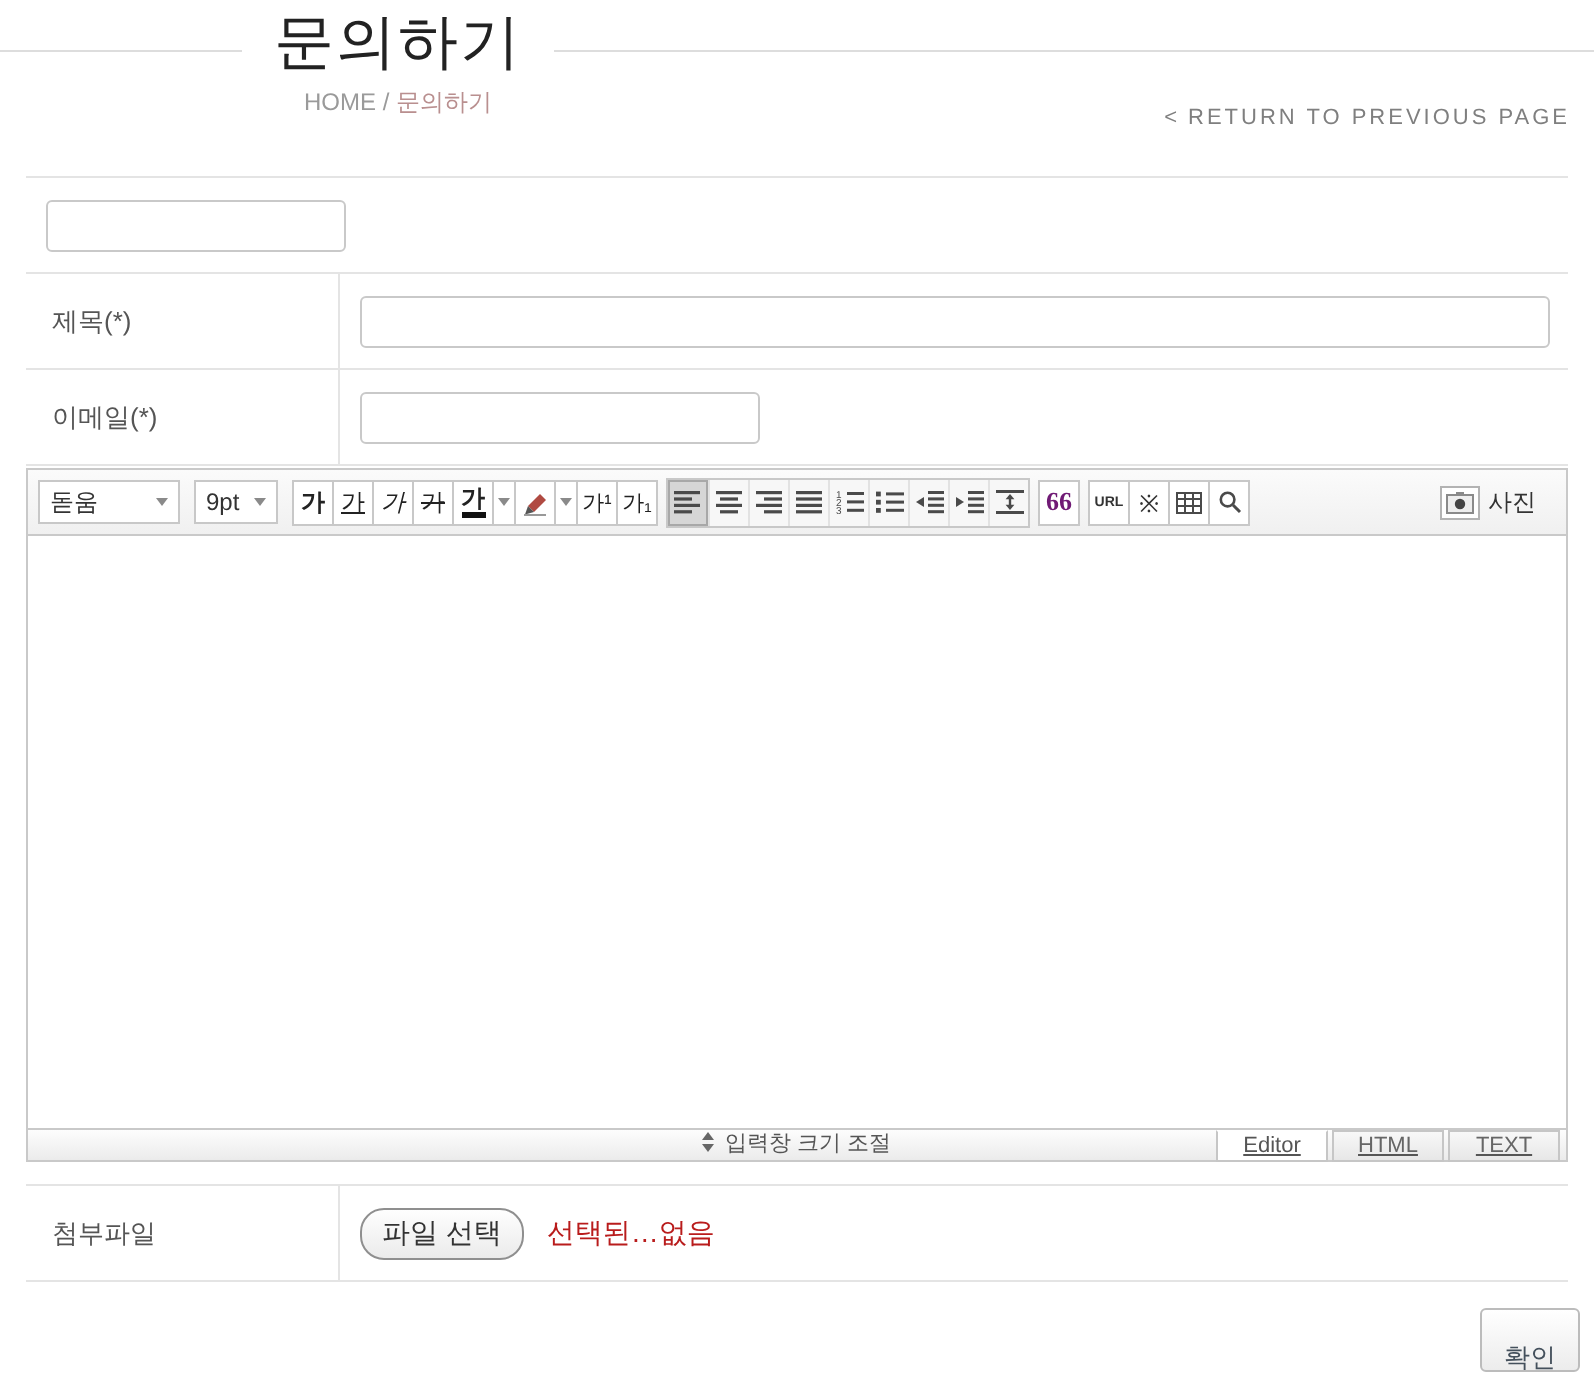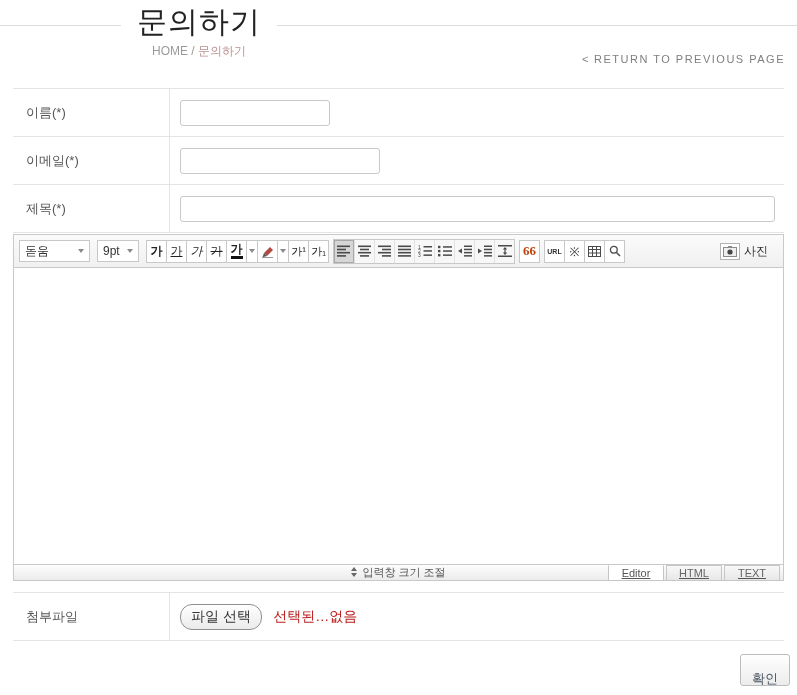--- a/index.html
+++ b/index.html
@@ -63,21 +63,21 @@
   }
   .tb-btn:first-child { margin-left:0; }
   .tb-btn.narrow { width:12px; }
   .tb-btn.lone { margin-left:0; margin-right:4px; }
   .g-bold { font-weight:bold; }
   .g-under { text-decoration:underline; }
   .g-italic { font-style:italic; }
   .g-strike { text-decoration:line-through; }
   .g-color { font-weight:bold; line-height:1.1; border-bottom:3px solid #111; }
   .g-supsub { font-size:11px; }
-  .g-quote { font-family:"Liberation Serif","DejaVu Serif",serif; font-weight:bold; font-size:13px; color:#c2410c; }
+  .g-quote { font-family:"Liberation Serif","DejaVu Serif",serif; font-weight:bold; font-size:13px; color:#701a75; }
   .g-url { font-size:7px; font-weight:bold; letter-spacing:0; color:#333; }
   .g-special { font-size:12px; color:#333; }
   .tb-group.flat { border:1px solid #c8c8c8; background:#f7f7f7; }
   .tb-btn2 {
     width:20px; height:23px; border:none; border-left:1px solid #e2e2e2; background:transparent;
     display:flex; align-items:center; justify-content:center; cursor:pointer; padding:0;
   }
   .tb-btn2:first-child { border-left:none; }
   .tb-btn2.active { background:#d6d6d6; box-shadow:inset 0 0 0 1px #a8a8a8; }
   .photo-btn {
@@ -136,35 +136,34 @@
       <span>HOME</span>
       <span>/</span>
       <span class="crumb-current">문의하기</span>
     </div>
   </div>
 </div>
 
 <div class="content">
   <div class="form-table">
     <div class="frow">
-      <div class="fcell-label">이름(*)</div>
       <div class="fcell-value">
         <input class="txt w-name" type="text" value="" style="">
+      </div>
+    </div>
+    <div class="frow">
+      <div class="fcell-label">제목(*)</div>
+      <div class="fcell-value">
+        <input class="txt w-subject" type="text" value="" style="">
       </div>
     </div>
     <div class="frow">
       <div class="fcell-label">이메일(*)</div>
       <div class="fcell-value">
         <input class="txt w-email" type="text" value="" style="">
-      </div>
-    </div>
-    <div class="frow">
-      <div class="fcell-label">제목(*)</div>
-      <div class="fcell-value">
-        <input class="txt w-subject" type="text" value="" style="">
       </div>
     </div>
   </div>
 
   <div class="editor">
     <div class="etoolbar">
 
       <div class="tb-select font">
         <span class="selval">돋움</span>
         <span class="tri-dn"></span>

